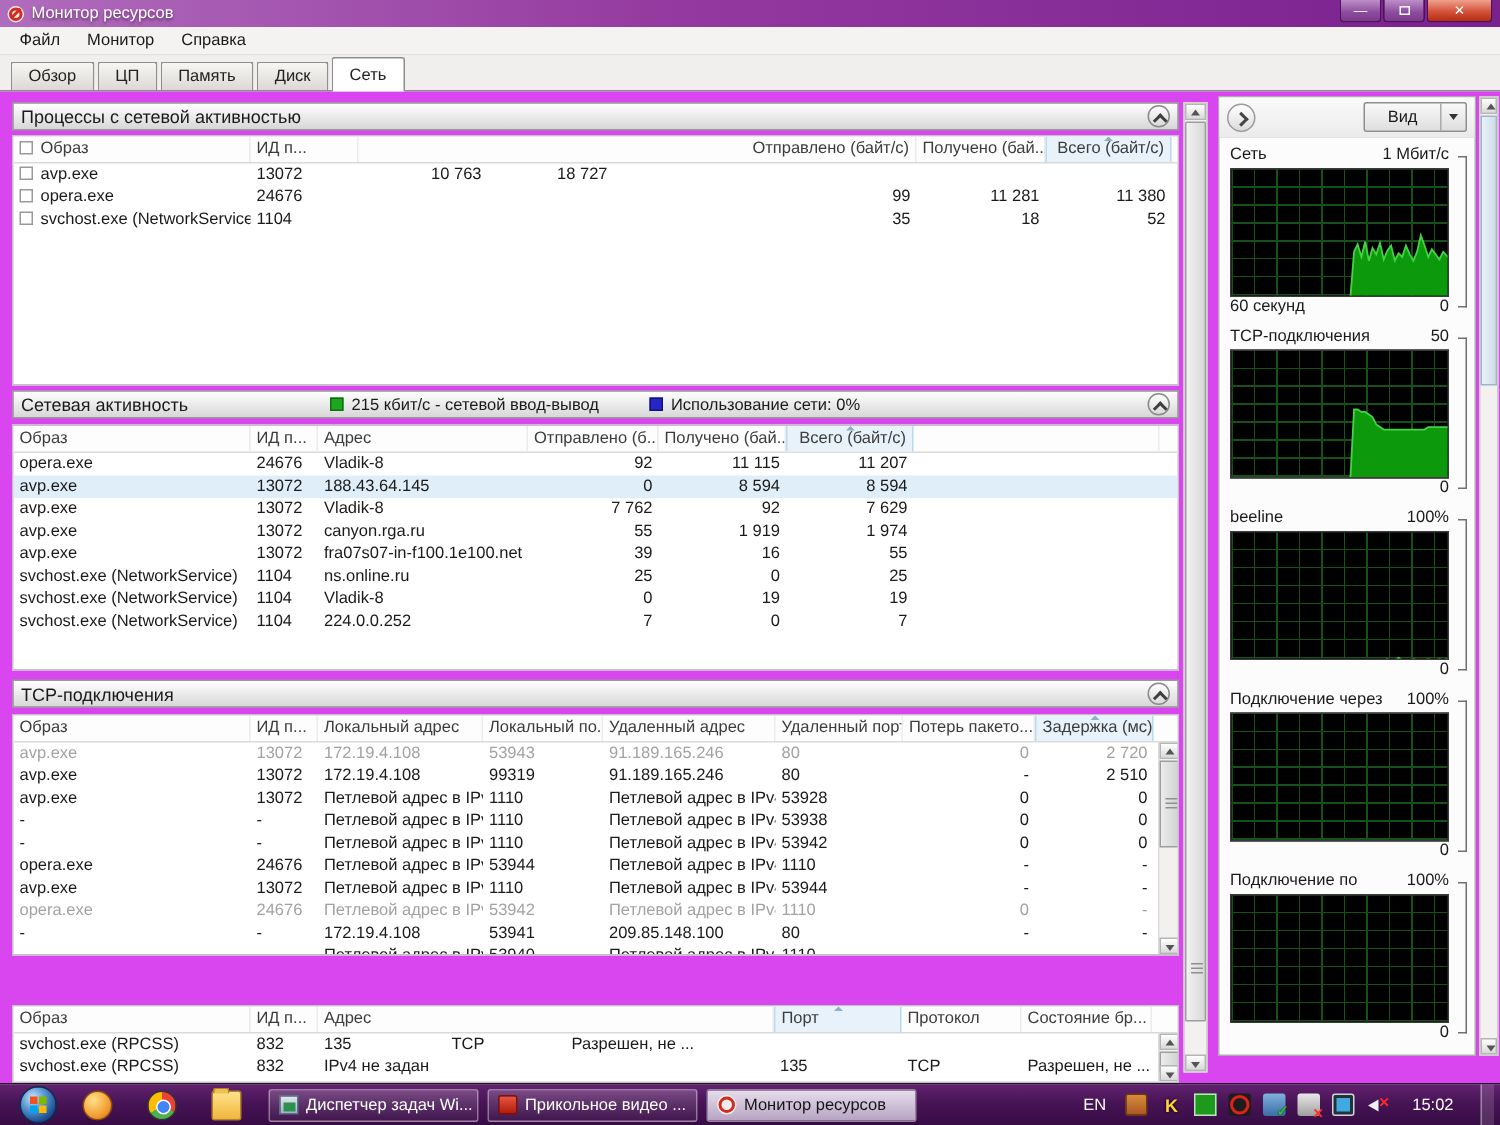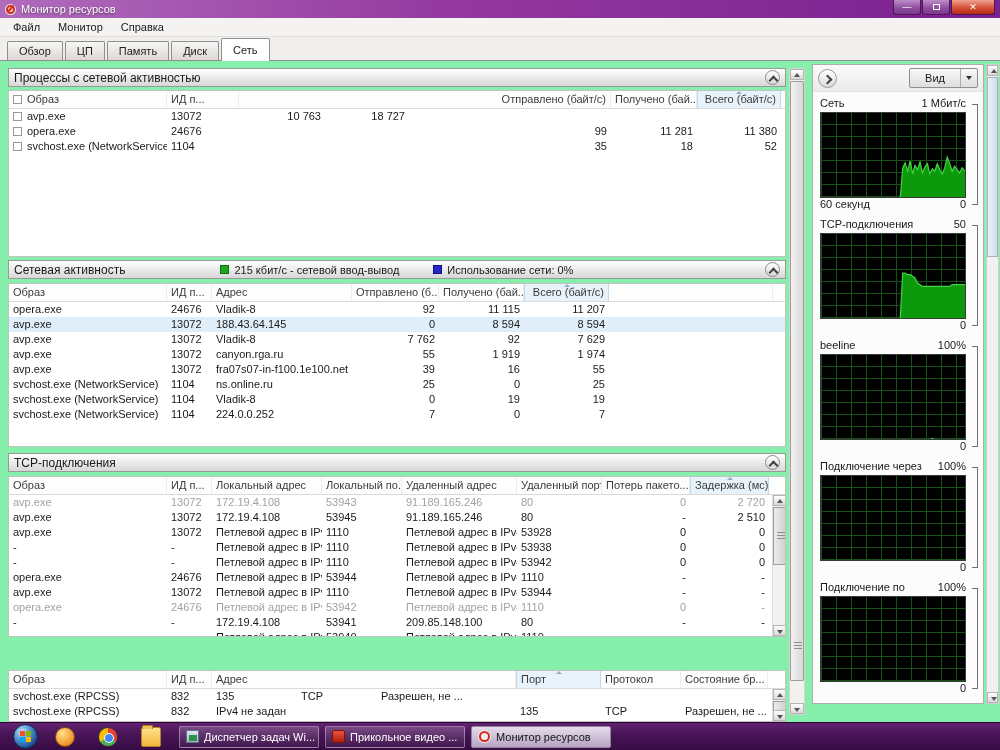--- a/index.html
+++ b/index.html
@@ -20,21 +20,21 @@
 
 .menubar { height:19px; background:#f4f3f1; border-bottom:1px solid #e2e0dd; display:flex; align-items:center; padding-left:4px; font-size:11px; }
 .menu-item { padding:2px 9px; }
 
 
 .tabstrip { height:24px; background:#f0efed; border-bottom:1px solid #8e8e8e; display:flex; align-items:flex-end; padding-left:7px; }
 .tab { height:19px; padding:0 11px; font-size:11px; display:flex; align-items:center; background:linear-gradient(#f7f6f4,#dcd9d4); border:1px solid #8e8e8e; border-bottom:none; border-radius:2px 2px 0 0; margin-right:2px; color:#222; }
 .tab.active { height:23px; background:#fff; margin-bottom:-1px; z-index:3; }
 
 
-.content { position:absolute; top:61px; left:0; width:1000px; height:661px; background:#86efac; }
+.content { position:absolute; top:61px; left:0; width:1000px; height:661px; background:#d946ef; }
 
 .sec { position:absolute; left:8px; width:778px; height:19px; background:linear-gradient(#ffffff,#d7d7d7); border:1px solid #999; display:flex; align-items:center; padding:0 5px; font-size:12px; }
 .chev { margin-left:auto; width:15px; height:15px; flex:none; border-radius:50%; border:1px solid #8a8a8a; background:linear-gradient(#fefefe,#d9d9d9); position:relative; }
 .chev::before { content:""; position:absolute; left:4px; top:6px; width:5px; height:5px; border-left:2px solid #3f3f3f; border-top:2px solid #3f3f3f; transform:rotate(45deg); }
 
 .legend-item { display:flex; align-items:center; font-size:11px; gap:5px; white-space:nowrap; }
 .sw { width:9px; height:9px; flex:none; }
 .sw-io { background:#1fa51f; border:1px solid #0d6e0d; }
 .sw-util { background:#2525c8; border:1px solid #12127e; }
 .li-1 { margin-left:95px; } .li-2 { margin-left:34px; }
@@ -315,21 +315,21 @@
         <div class="td" style="width: 80px; text-align: left;"><span>53943</span></div>
         <div class="td" style="width: 115px; text-align: left;"><span>91.189.165.246</span></div>
         <div class="td" style="width: 85px; text-align: left;"><span>80</span></div>
         <div class="td" style="width: 88px; text-align: right;"><span>0</span></div>
         <div class="td" style="width: 79px; text-align: right;"><span>2 720</span></div>
       </div>
       <div class="tr">
         <div class="td" style="width: 158px; text-align: left;"><span>avp.exe</span></div>
         <div class="td" style="width: 45px; text-align: left;"><span>13072</span></div>
         <div class="td" style="width: 110px; text-align: left;"><span>172.19.4.108</span></div>
-        <div class="td" style="width: 80px; text-align: left;"><span>53945</span></div>
+        <div class="td" style="width: 80px; text-align: left;"><span>99319</span></div>
         <div class="td" style="width: 115px; text-align: left;"><span>91.189.165.246</span></div>
         <div class="td" style="width: 85px; text-align: left;"><span>80</span></div>
         <div class="td" style="width: 88px; text-align: right;"><span>-</span></div>
         <div class="td" style="width: 79px; text-align: right;"><span>2 510</span></div>
       </div>
       <div class="tr">
         <div class="td" style="width: 158px; text-align: left;"><span>avp.exe</span></div>
         <div class="td" style="width: 45px; text-align: left;"><span>13072</span></div>
         <div class="td" style="width: 110px; text-align: left;"><span>Петлевой адрес в IPv4</span></div>
         <div class="td" style="width: 80px; text-align: left;"><span>1110</span></div>
@@ -572,13 +572,26 @@
     <span>Диспетчер задач Wi...</span>
   </span>
   <span class="taskbtn">
     <span class="tbi tbi-video"></span>
     <span>Прикольное видео ...</span>
   </span>
   <span class="taskbtn active">
     <span class="tbi tbi-resmon"></span>
     <span>Монитор ресурсов</span>
   </span>
+  <span class="tray">
+    <span class="lang">EN</span>
+    <span class="ti ti-photo"></span>
+    <span class="ti ti-k">K</span>
+    <span class="ti ti-green"></span>
+    <span class="ti ti-redring"></span>
+    <span class="ti ti-update"></span>
+    <span class="ti ti-net"></span>
+    <span class="ti ti-display"></span>
+    <span class="ti ti-mute"></span>
+    <span class="clock">15:02</span>
+    <span class="showdesk"></span>
+  </span>
 </div>
 
 </body></html>

